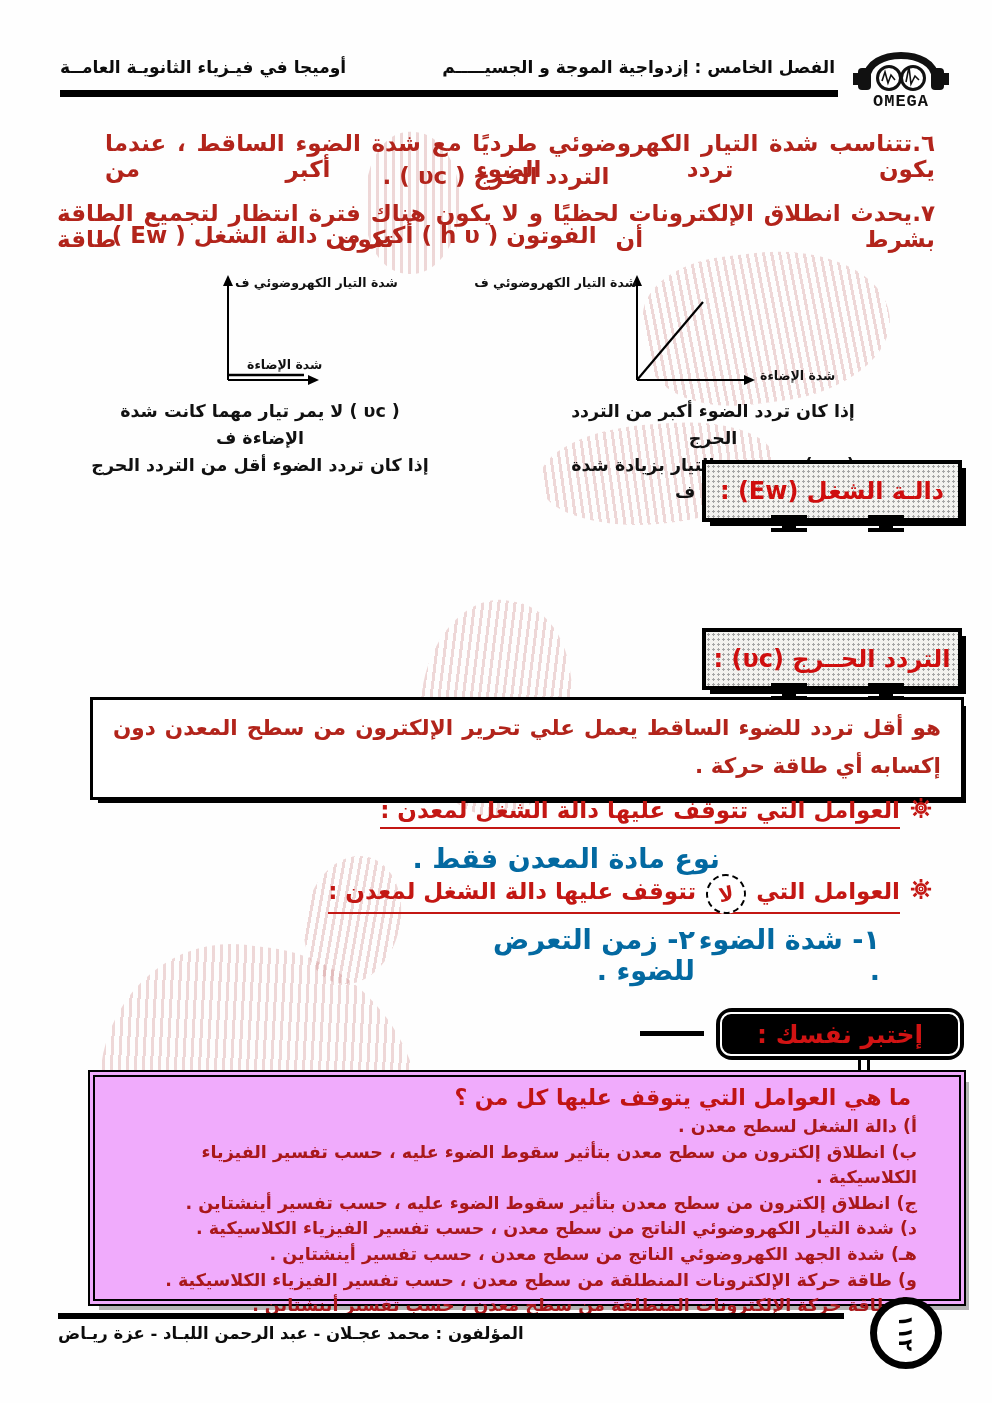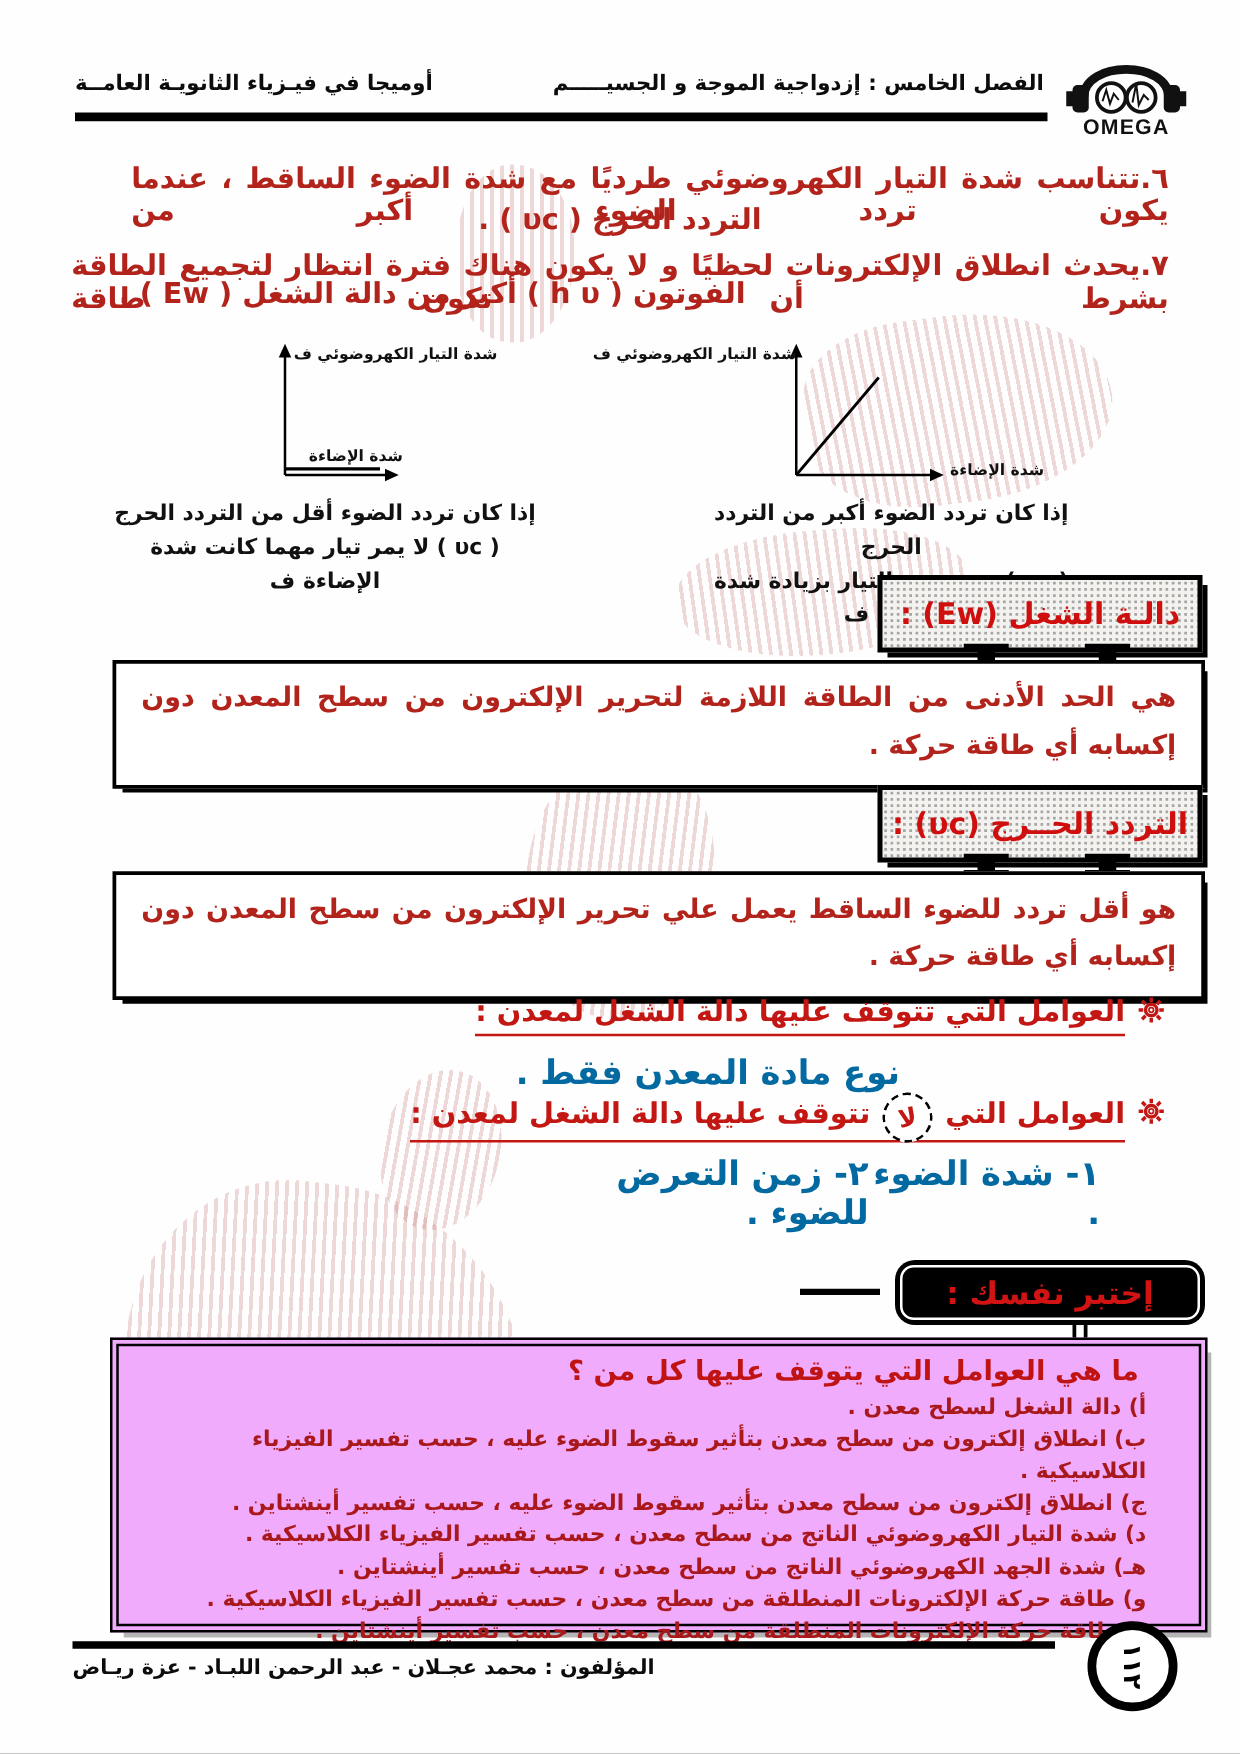--- a/index.html
+++ b/index.html
@@ -10,21 +10,21 @@
   .wm{position:absolute;opacity:.30;pointer-events:none;z-index:0;
       background:repeating-linear-gradient(86deg,#c97d7d 0 3px,rgba(0,0,0,0) 3px 8px);}
 
   .z{position:relative;z-index:1;}
 
   
   .chapter-title{position:absolute;top:57px;right:157px;font-size:17px;font-weight:bold;color:#0c0c0c;direction:rtl;}
   .brand-title{position:absolute;top:57px;left:60px;font-size:17px;font-weight:bold;color:#0c0c0c;direction:rtl;}
   .header-rule{position:absolute;top:90px;left:60px;width:778px;height:7px;background:#000;}
   .logo{position:absolute;top:42px;right:36px;width:110px;text-align:center;}
-  .logo-text{font-family:Liberation Sans, sans-serif;font-weight:bold;font-size:17px;color:#111;letter-spacing:1px;margin-top:-4px;}
+  .logo-text{font-family:Liberation Mono, monospace;font-weight:bold;font-size:17px;color:#111;letter-spacing:1px;margin-top:-4px;}
 
   
   .pline{position:absolute;left:57px;right:57px;direction:rtl;color:#b2241b;
          font-weight:bold;font-size:23px;}
   .pline.fill{text-align:justify;text-align-last:justify;}
   .pline.center{text-align:center;}
   .pline.endleft{text-align:left;left:95px;right:auto;width:600px;}
 
   
   .graph{position:absolute;height:128px;text-align:center;}
@@ -138,32 +138,29 @@
       <line x1="133" y1="108" x2="133" y2="12" stroke="#000" stroke-width="2"></line>
       <polygon points="133,3 128,14 138,14" fill="#000"></polygon>
       <line x1="133" y1="108" x2="216" y2="108" stroke="#000" stroke-width="2"></line>
       <polygon points="224,108 213,103 213,113" fill="#000"></polygon>
       <line x1="133" y1="103" x2="209" y2="103" stroke="#000" stroke-width="2.6"></line>
     </svg>
     <div class="glabel" style="left:140px;top:3px;">شدة التيار الكهروضوئي ف</div>
     <div class="glabel" style="left:152px;top:85px;">شدة الإضاءة</div>
   </div>
   <div class="gcaption z" style="left:90px;top:398px;width:340px;">
+    <div>( υc ) لا يمر تيار مهما كانت شدة الإضاءة ف</div>
     <div>إذا كان تردد الضوء أقل من التردد الحرج</div>
-    <div>( υc ) لا يمر تيار مهما كانت شدة الإضاءة ف</div>
   </div>
 
   <div class="plaque z" style="top:460px;">
     <span>دالـة الشغل (Ew) :</span>
   </div>
   <div class="leg z" style="top:518px;right:185px;"></div>
   <div class="leg z" style="top:518px;right:88px;"></div>
-  <div class="defbox z" style="top:528px;">
-    <span>هي الحد الأدنى من الطاقة اللازمة لتحرير الإلكترون من سطح المعدن دون إكسابه أي طاقة حركة .</span>
-  </div>
 
   <div class="plaque z" style="top:628px;">
     <span>التردد الحــرج (υc) :</span>
   </div>
   <div class="leg z" style="top:686px;right:185px;"></div>
   <div class="leg z" style="top:686px;right:88px;"></div>
   <div class="defbox z" style="top:697px;">
     <span>هو أقل تردد للضوء الساقط يعمل علي تحرير الإلكترون من سطح المعدن دون إكسابه أي طاقة حركة .</span>
   </div>
 

